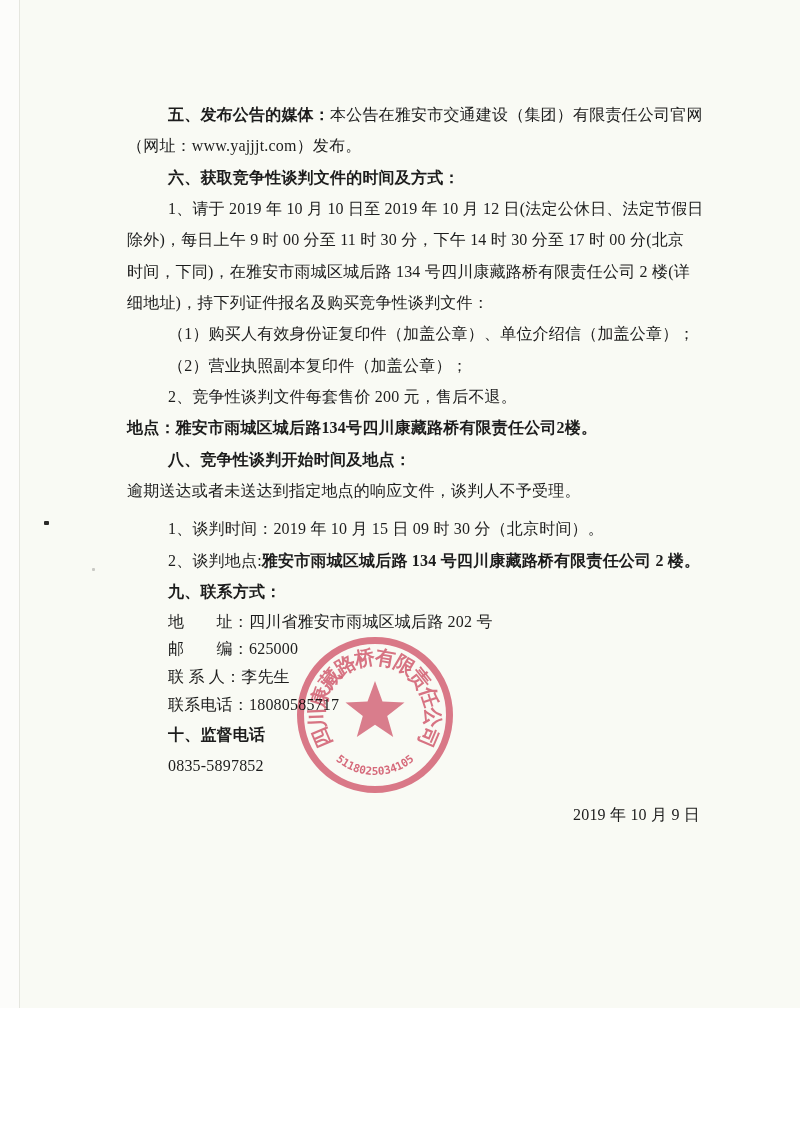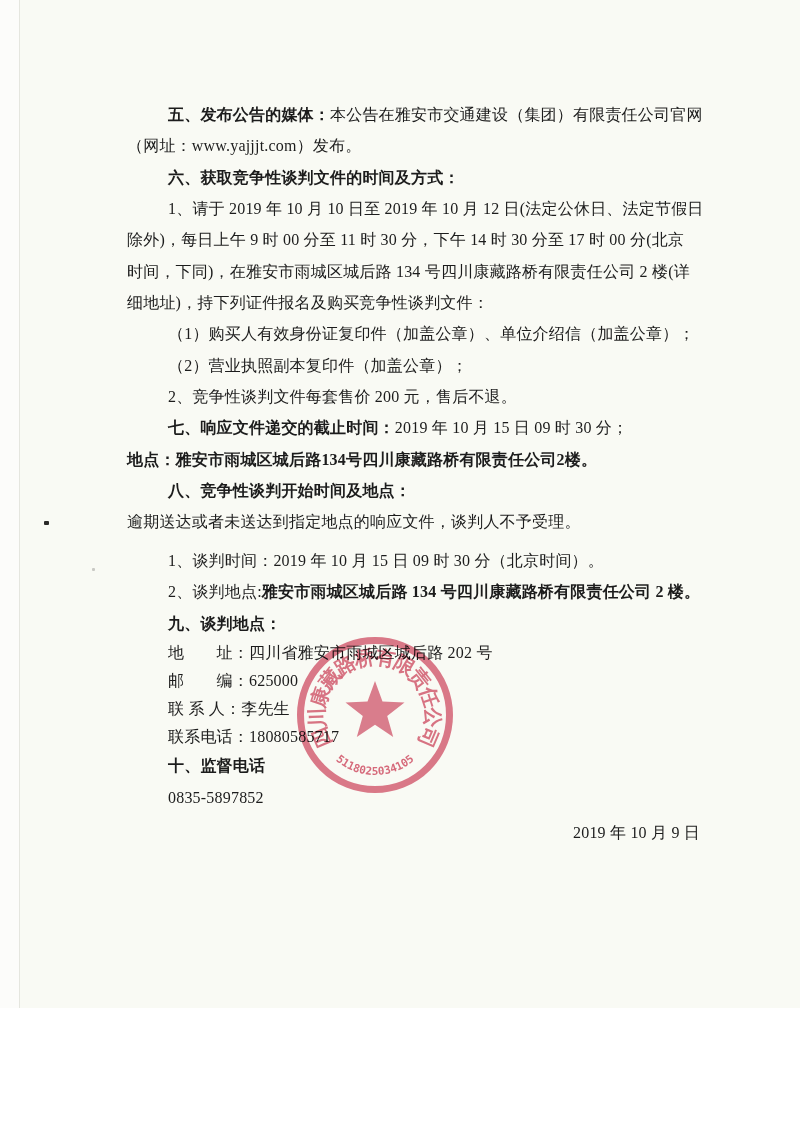--- a/index.html
+++ b/index.html
@@ -42,34 +42,33 @@
       <div class="line indent"><span class="b">五、发布公告的媒体：</span><span>本公告在雅安市交通建设（集团）有限责任公司官网</span></div>
       <div class="line"><span>（网址：www.yajjjt.com）发布。</span></div>
       <div class="line indent"><span class="b">六、获取竞争性谈判文件的时间及方式：</span></div>
       <div class="line indent"><span>1、请于 2019 年 10 月 10 日至 2019 年 10 月 12 日(法定公休日、法定节假日</span></div>
       <div class="line"><span>除外)，每日上午 9 时 00 分至 11 时 30 分，下午 14 时 30 分至 17 时 00 分(北京</span></div>
       <div class="line"><span>时间，下同)，在雅安市雨城区城后路 134 号四川康藏路桥有限责任公司 2 楼(详</span></div>
       <div class="line"><span>细地址)，持下列证件报名及购买竞争性谈判文件：</span></div>
       <div class="line indent"><span>（1）购买人有效身份证复印件（加盖公章）、单位介绍信（加盖公章）；</span></div>
       <div class="line indent"><span>（2）营业执照副本复印件（加盖公章）；</span></div>
       <div class="line indent"><span>2、竞争性谈判文件每套售价 200 元，售后不退。</span></div>
-      <div class="line indent"><span class="b">七、响应文件递交的截止时间：</span><span>2019 年 10 月 15 日 09 时 30 分；</span></div>
       <div class="line"><span class="b">地点：雅安市雨城区城后路134号四川康藏路桥有限责任公司2楼。</span></div>
       <div class="line indent"><span class="b">八、竞争性谈判开始时间及地点：</span></div>
       <div class="line"><span>逾期送达或者未送达到指定地点的响应文件，谈判人不予受理。</span></div>
       <div class="line indent" style="margin-top: 7px;"><span>1、谈判时间：2019 年 10 月 15 日 09 时 30 分（北京时间）。</span></div>
       <div class="line indent"><span>2、谈判地点:</span><span class="b">雅安市雨城区城后路 134 号四川康藏路桥有限责任公司 2 楼。</span></div>
-      <div class="line indent"><span class="b">九、谈判地点：</span></div>
+      <div class="line indent"><span class="b">九、联系方式：</span></div>
       <div class="line indent contact"><span>地　　址：四川省雅安市雨城区城后路 202 号</span></div>
       <div class="line indent contact"><span>邮　　编：625000</span></div>
       <div class="line indent contact"><span>联 系 人：李先生</span></div>
       <div class="line indent contact"><span>联系电话：18080585717</span></div>
       <div class="line indent"><span class="b">十、监督电话</span></div>
       <div class="line indent"><span>0835-5897852</span></div>
-      <div class="line date" style="margin-top: 4px;"><span>2019 年 10 月 9 日</span></div>
+      <div class="line date" style="margin-top: 17px;"><span>2019 年 10 月 9 日</span></div>
     </div>
   <div class="stamp" id="stamp"><svg width="170" height="170" viewBox="0 0 170 170">
         <circle cx="85" cy="85" r="74.5" fill="none" stroke="#d5536b" stroke-width="7" stroke-opacity="0.82"></circle>
         <polygon points="85,51 92.5,71.6 114.5,72.4 97.2,86.0 103.2,107.1 85,94.8 66.8,107.1 72.8,86.0 55.5,72.4 77.5,71.6" fill="#d5536b" fill-opacity="0.78"></polygon>
         <text x="85" y="34" text-anchor="middle" font-size="20" font-weight="bold" fill="#d5536b" fill-opacity="0.85" transform="rotate(-113,85,85)">四</text>
         <text x="85" y="34" text-anchor="middle" font-size="20" font-weight="bold" fill="#d5536b" fill-opacity="0.85" transform="rotate(-92.45454545454545,85,85)">川</text>
         <text x="85" y="34" text-anchor="middle" font-size="20" font-weight="bold" fill="#d5536b" fill-opacity="0.85" transform="rotate(-71.9090909090909,85,85)">康</text>
         <text x="85" y="34" text-anchor="middle" font-size="20" font-weight="bold" fill="#d5536b" fill-opacity="0.85" transform="rotate(-51.36363636363636,85,85)">藏</text>
         <text x="85" y="34" text-anchor="middle" font-size="20" font-weight="bold" fill="#d5536b" fill-opacity="0.85" transform="rotate(-30.818181818181813,85,85)">路</text>
         <text x="85" y="34" text-anchor="middle" font-size="20" font-weight="bold" fill="#d5536b" fill-opacity="0.85" transform="rotate(-10.272727272727266,85,85)">桥</text>

